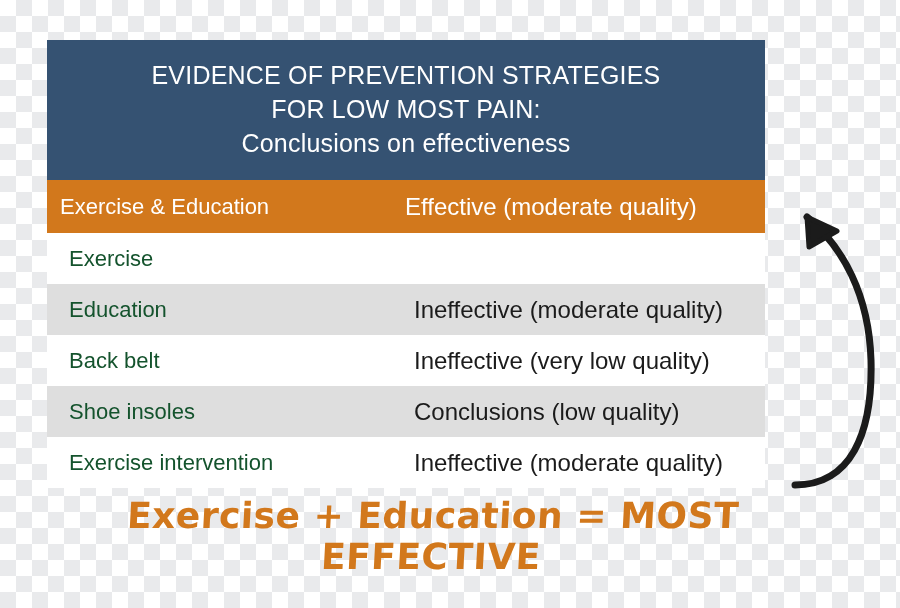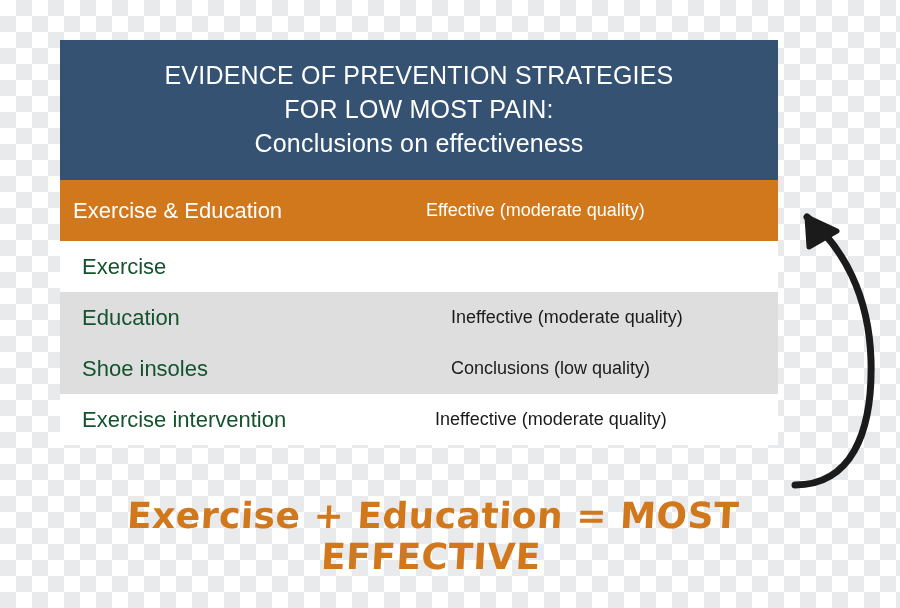--- a/index.html
+++ b/index.html
@@ -21,21 +21,21 @@
     background-color: #ffffff;
     background-image:
       linear-gradient(45deg, #e9eaec 25%, transparent 25%, transparent 75%, #e9eaec 75%),
       linear-gradient(45deg, #e9eaec 25%, transparent 25%, transparent 75%, #e9eaec 75%);
     background-size: 32px 32px;
     background-position: 0 0, 16px 16px;
   }
 
   .table-wrap {
     position: absolute;
-    left: 60px;
+    left: 47px;
     top: 40px;
     width: 718px;
   }
 
   .table-header {
     background: #355272;
     color: #ffffff;
     text-align: center;
     padding: 18px 20px 20px 20px;
     box-sizing: border-box;
@@ -54,35 +54,34 @@
     height: 51px;
     padding-left: 22px;
   }
   .row .cell-strategy {
     width: 345px;
     font-size: 22px;
     color: #14532d;
     flex: 0 0 345px;
   }
   .row .cell-evidence {
-    font-size: 18px;
+    font-size: 24px;
     color: #1b1b1b;
-    margin-left: 8px;
   }
   .row.highlight {
     background: #d2781c;
-    height: 61px;
+    height: 53px;
     padding-left: 13px;
   }
   .row.highlight .cell-strategy,
   .row.highlight .cell-evidence {
     color: #ffffff;
   }
   .row.odd { background: #ffffff; }
-  .row.even { background: #dedede; gap: 16px; }
+  .row.even { background: #dedede; }
 
   .caption {
     position: absolute;
     left: 52px;
     top: 495px;
     width: 760px;
     text-align: center;
     color: #d2781c;
     font-size: 36px;
     font-family: "DejaVu Sans", sans-serif;
@@ -120,20 +119,24 @@
 
     <div class="row odd">
       <div class="cell-strategy">Exercise</div>
     </div>
 
     <div class="row even">
       <div class="cell-strategy">Education</div>
       <div class="cell-evidence">Ineffective (moderate quality)</div>
     </div>
 
+    <div class="row odd">
+      <div class="cell-strategy">Back belt</div>
+      <div class="cell-evidence">Ineffective (very low quality)</div>
+    </div>
 
     <div class="row even">
       <div class="cell-strategy">Shoe insoles</div>
       <div class="cell-evidence">Conclusions (low quality)</div>
     </div>
 
     <div class="row odd">
       <div class="cell-strategy">Exercise intervention</div>
       <div class="cell-evidence">Ineffective (moderate quality)</div>
     </div>

